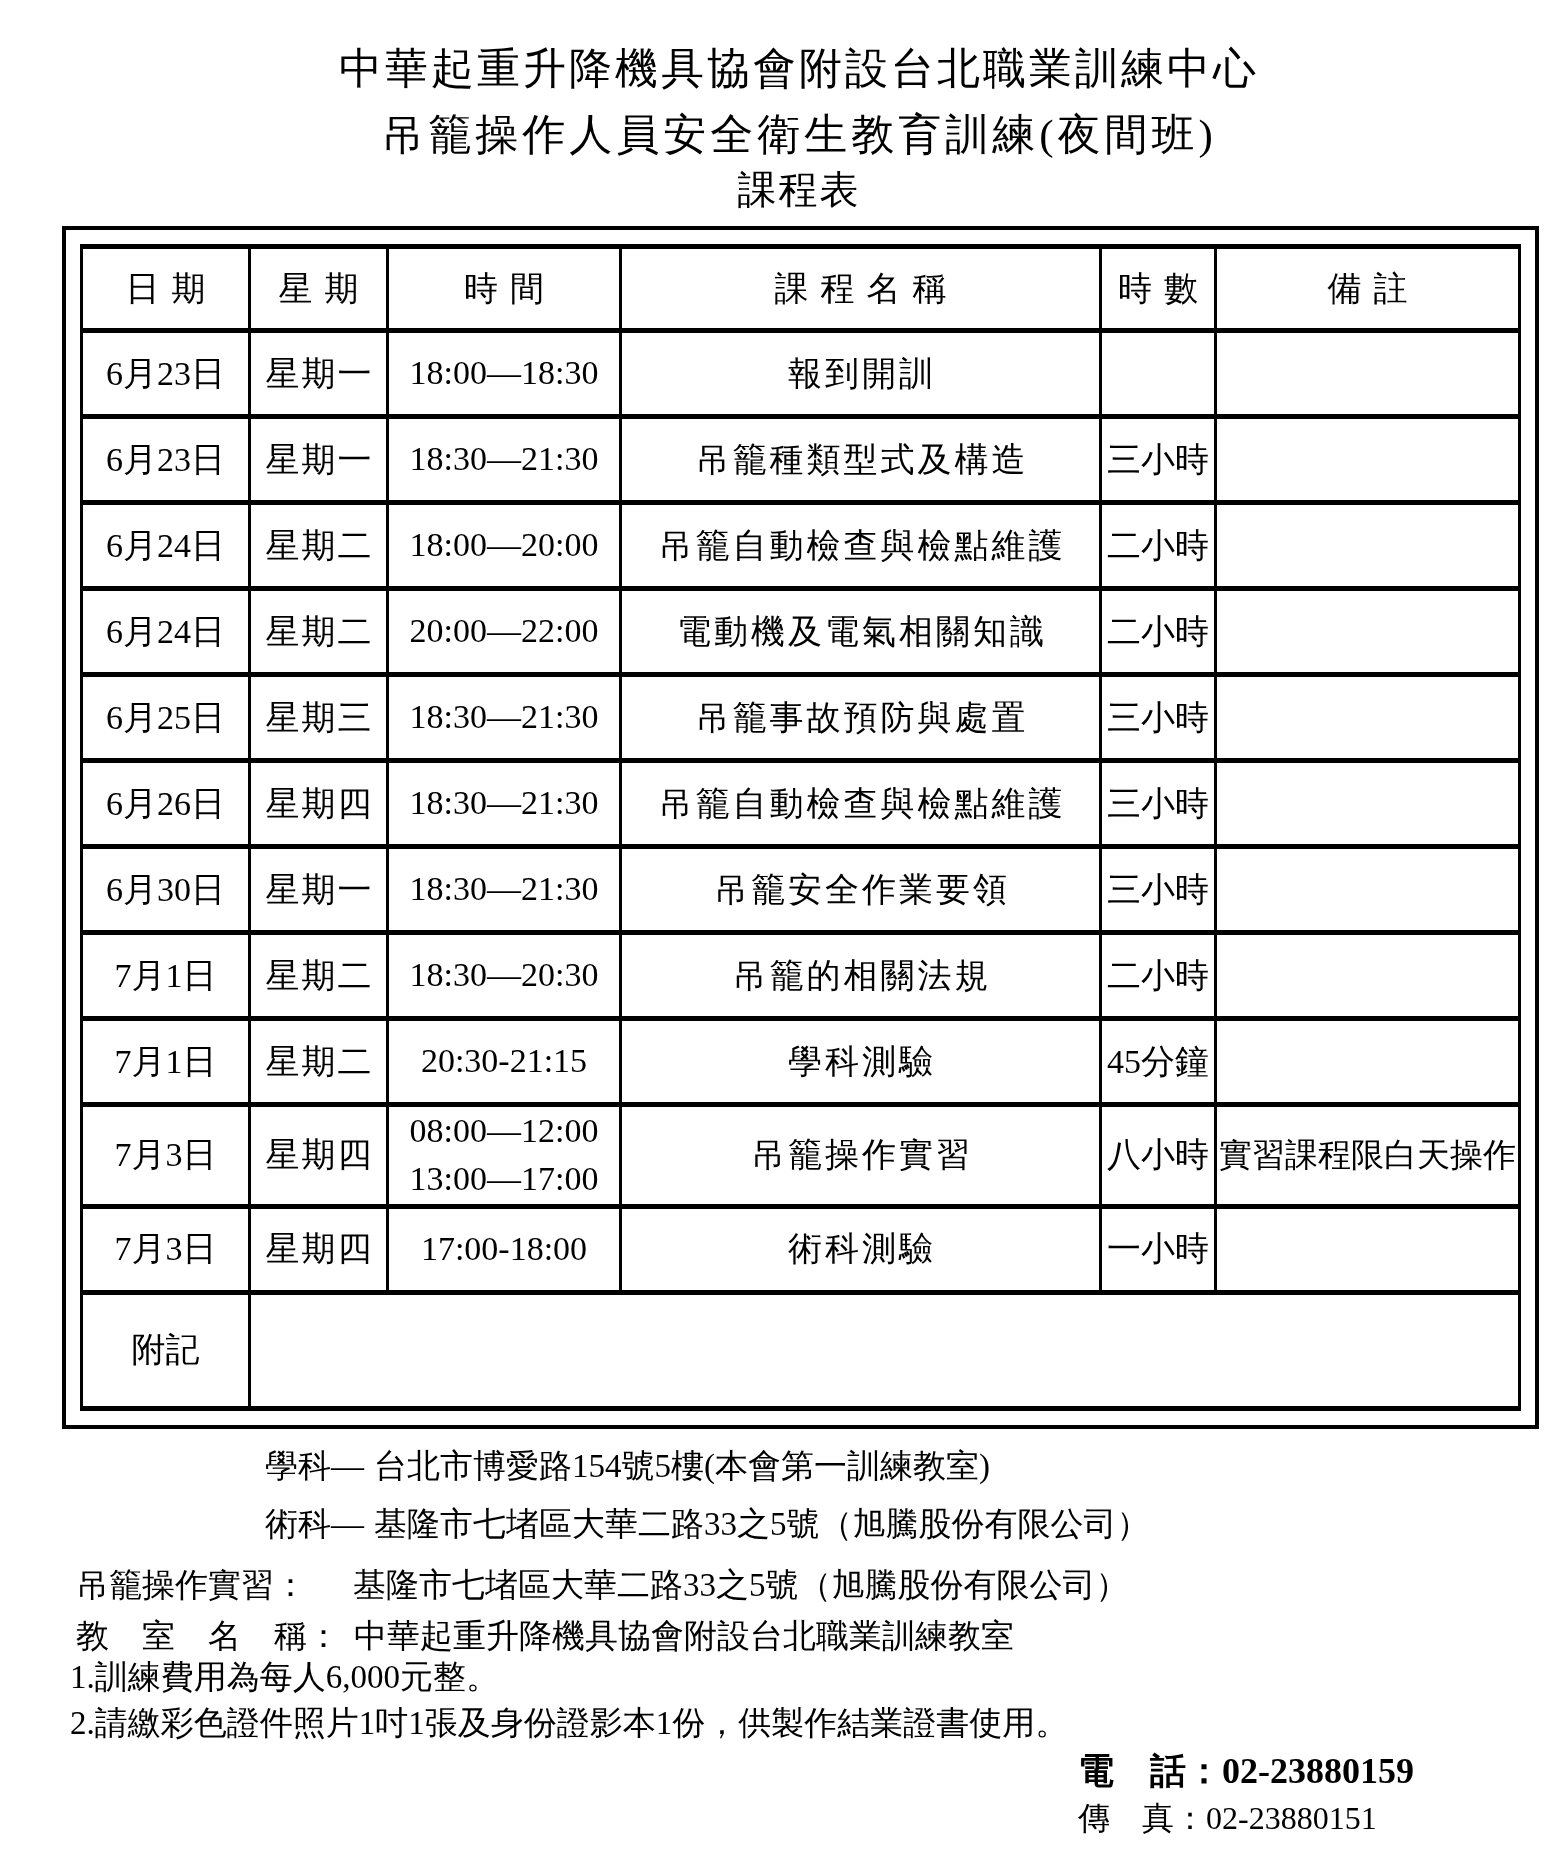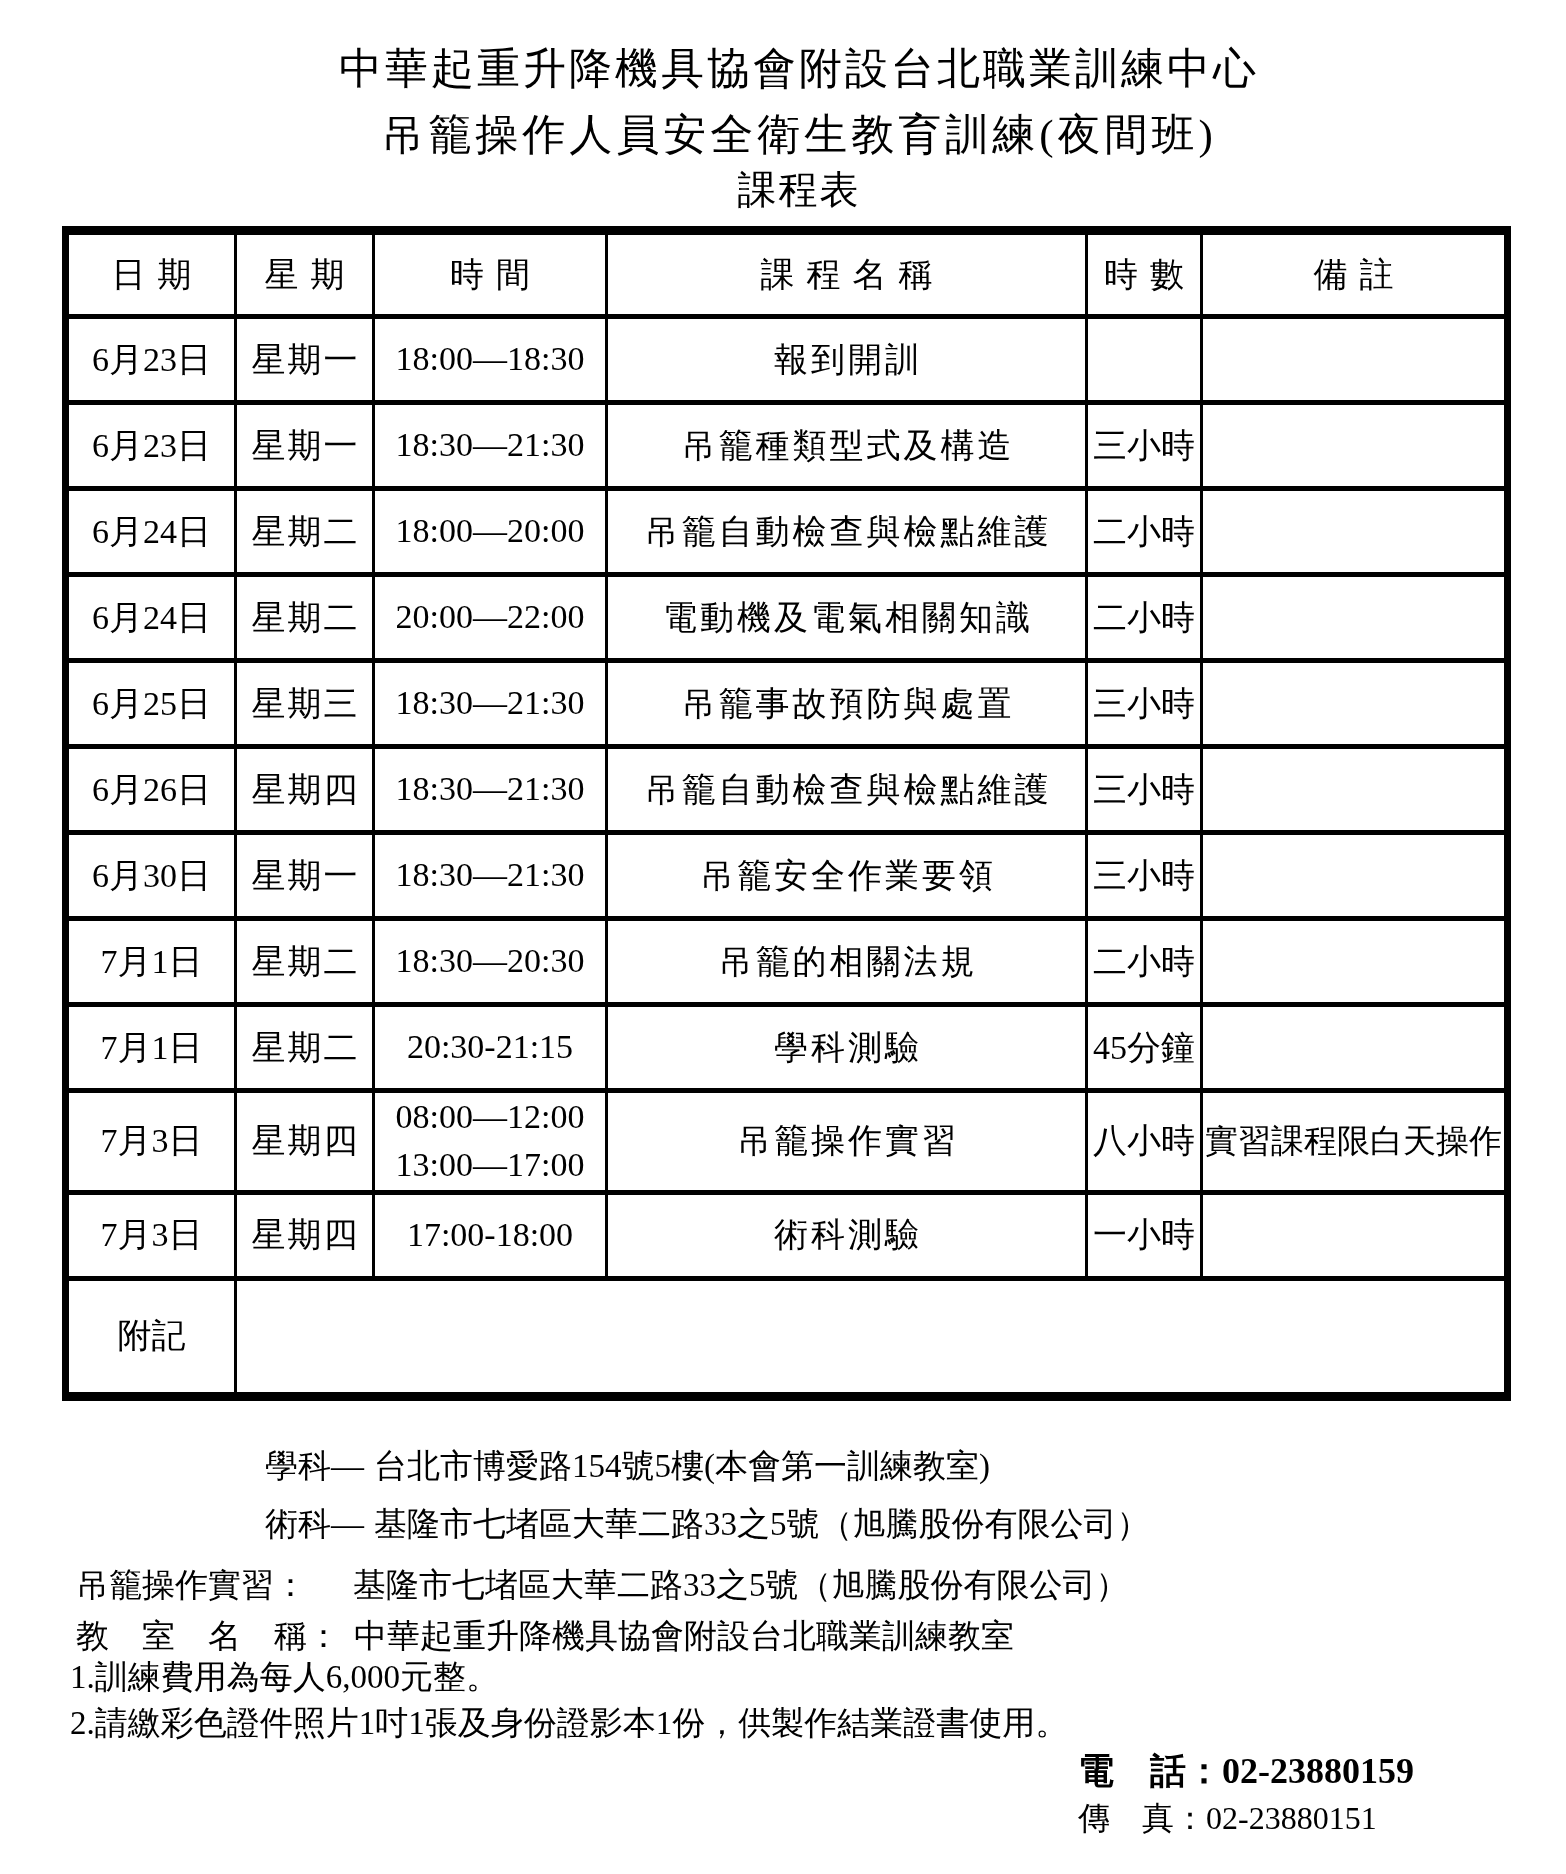--- a/index.html
+++ b/index.html
@@ -13,21 +13,21 @@
 
   
   .doc-title { position:absolute; left:16px; width:100%; text-align:center; font-weight:normal; white-space:nowrap; }
   .title1 { top:40px;  font-size:43px; letter-spacing:3px; }
   .title2 { top:106px; font-size:43px; letter-spacing:4px; }
   .title3 { top:163px; font-size:39px; letter-spacing:2px; }
 
   
   .table-wrap {
     position:absolute; left:62px; top:226px;
-    border:4px solid #000; padding:0; background:#fff;
+    border:4px solid #000; padding:14px; background:#fff;
   }
   table { border-collapse:collapse; table-layout:fixed; width:1438px; }
   th, td {
     border:3px solid #000;
     border-top-width:5px; border-bottom-width:5px;
     text-align:center; vertical-align:middle;
     font-size:34px; font-weight:normal;
     overflow:hidden;
   }
   thead tr { height:84px; }

